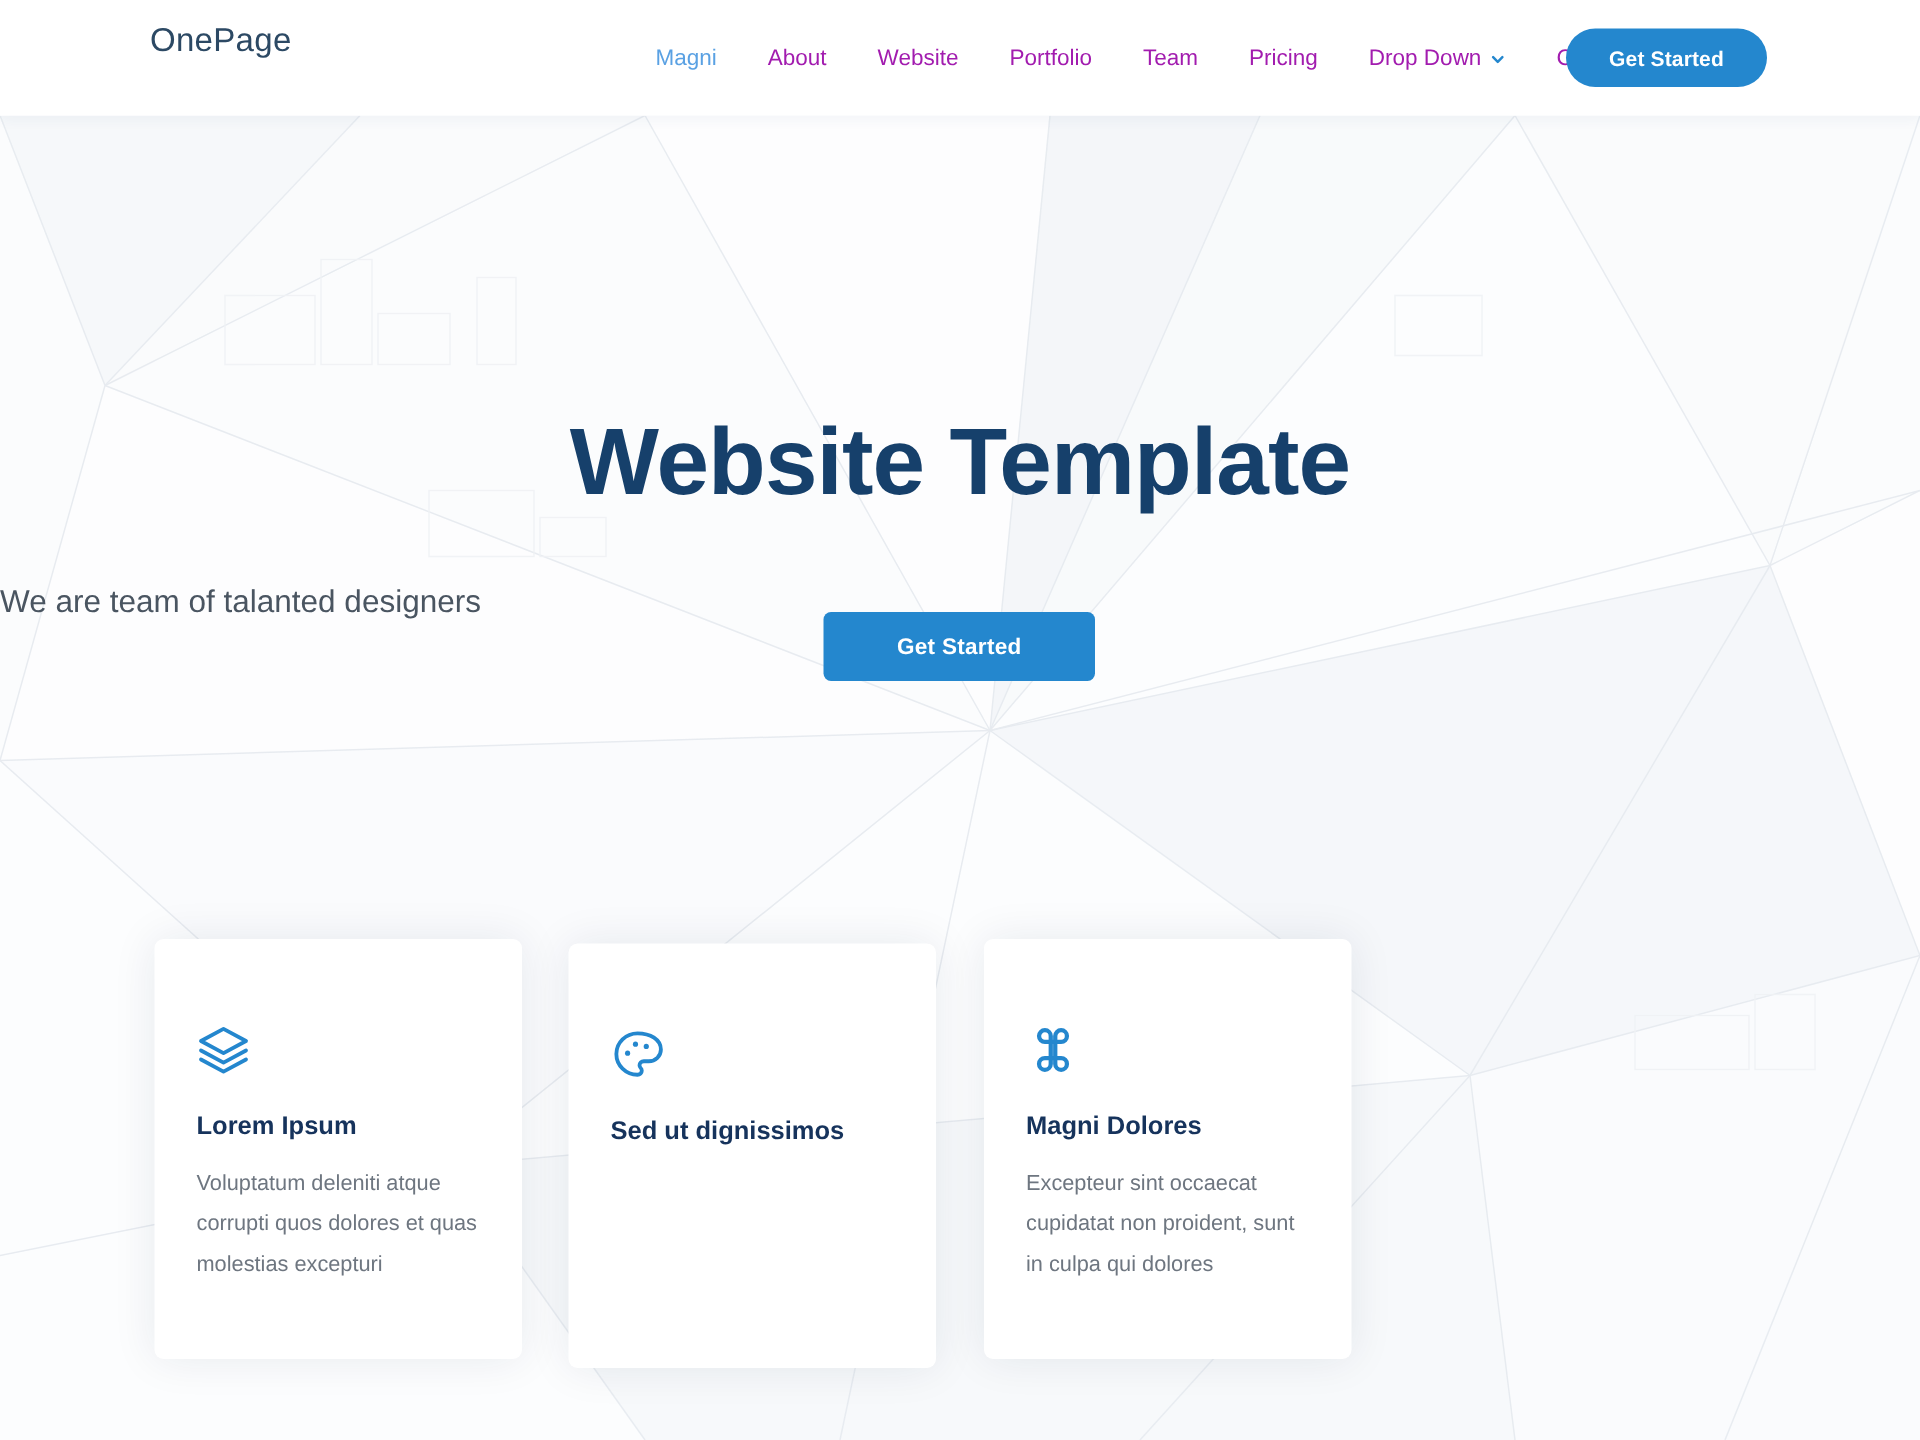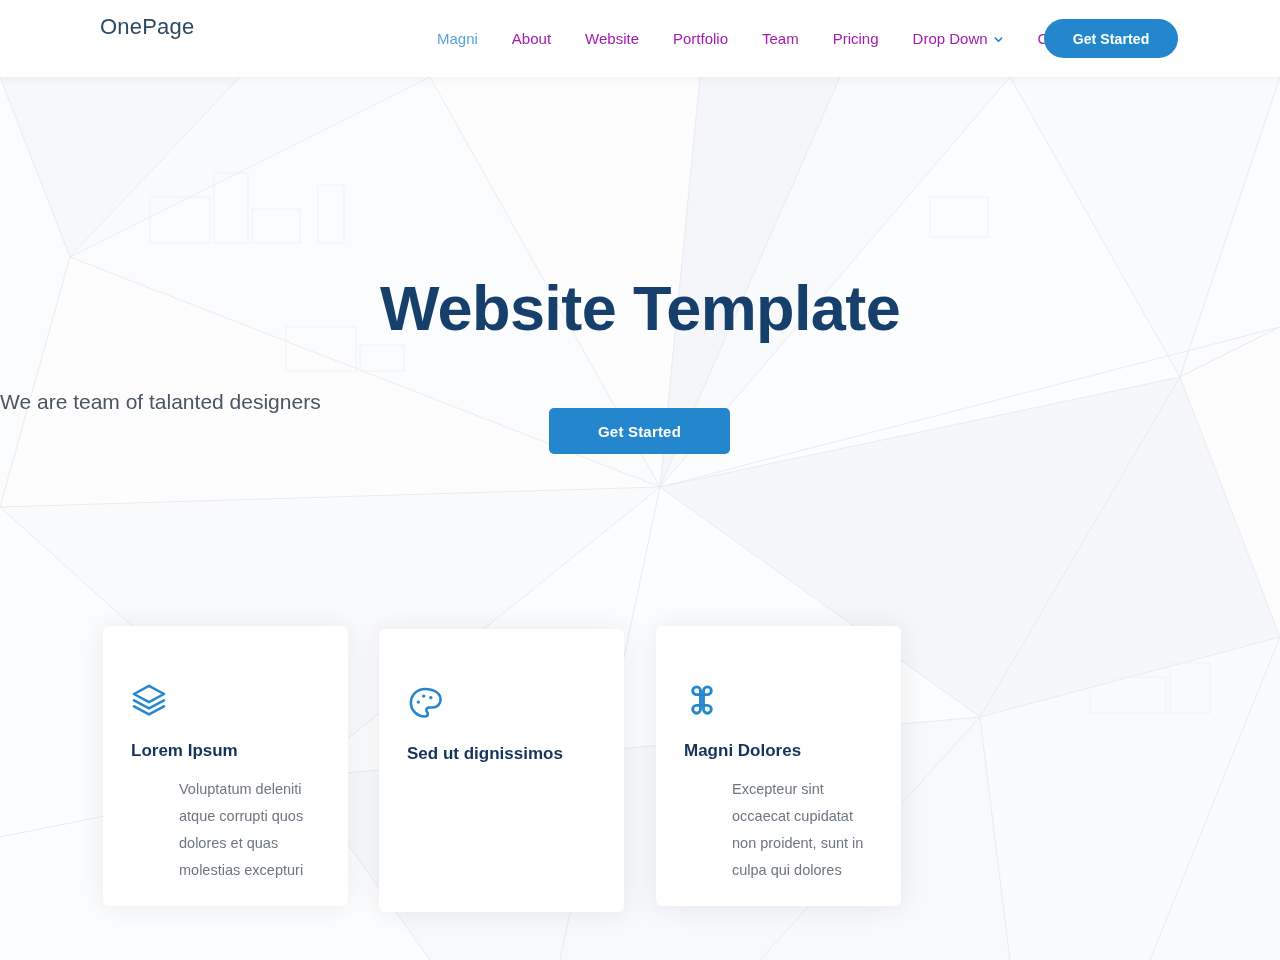--- a/index.html
+++ b/index.html
@@ -203,21 +203,20 @@
     color: #16335c;
     margin-bottom: 14px;
     white-space: nowrap;
   }
 
   .card-text {
     font-size: 14.5px;
     line-height: 27px;
     color: #6e7680;
     font-weight: 400;
-    margin-left: 48px;
   }
 </style>
 </head>
 <body>
 
 <header class="site-header">
   <div class="header-inner">
 
     <a class="brand" href="#">OnePage</a>
 

